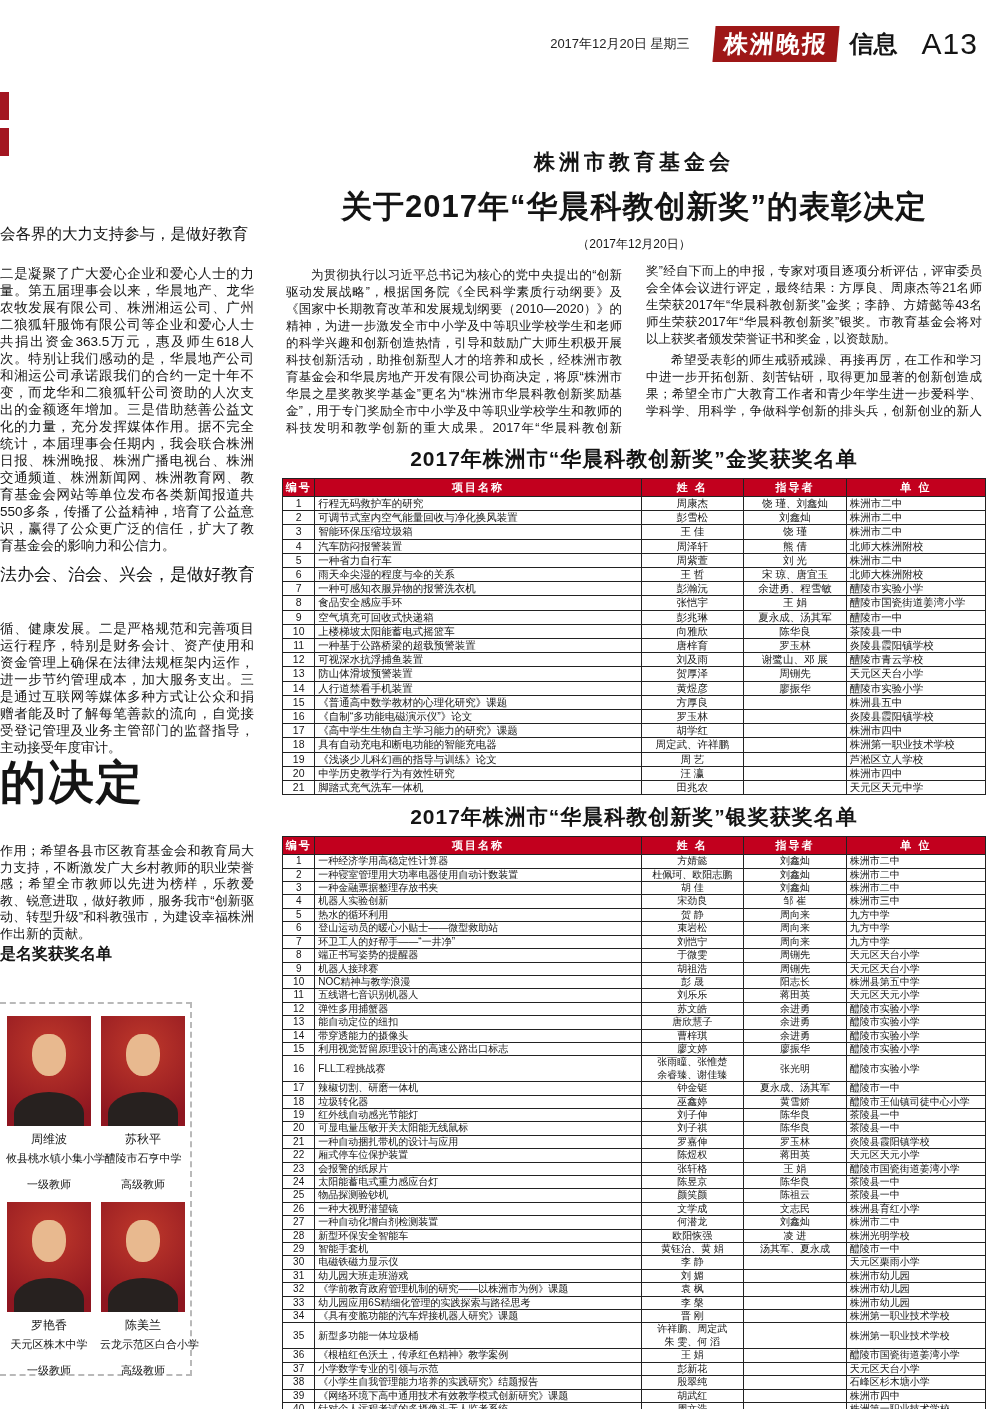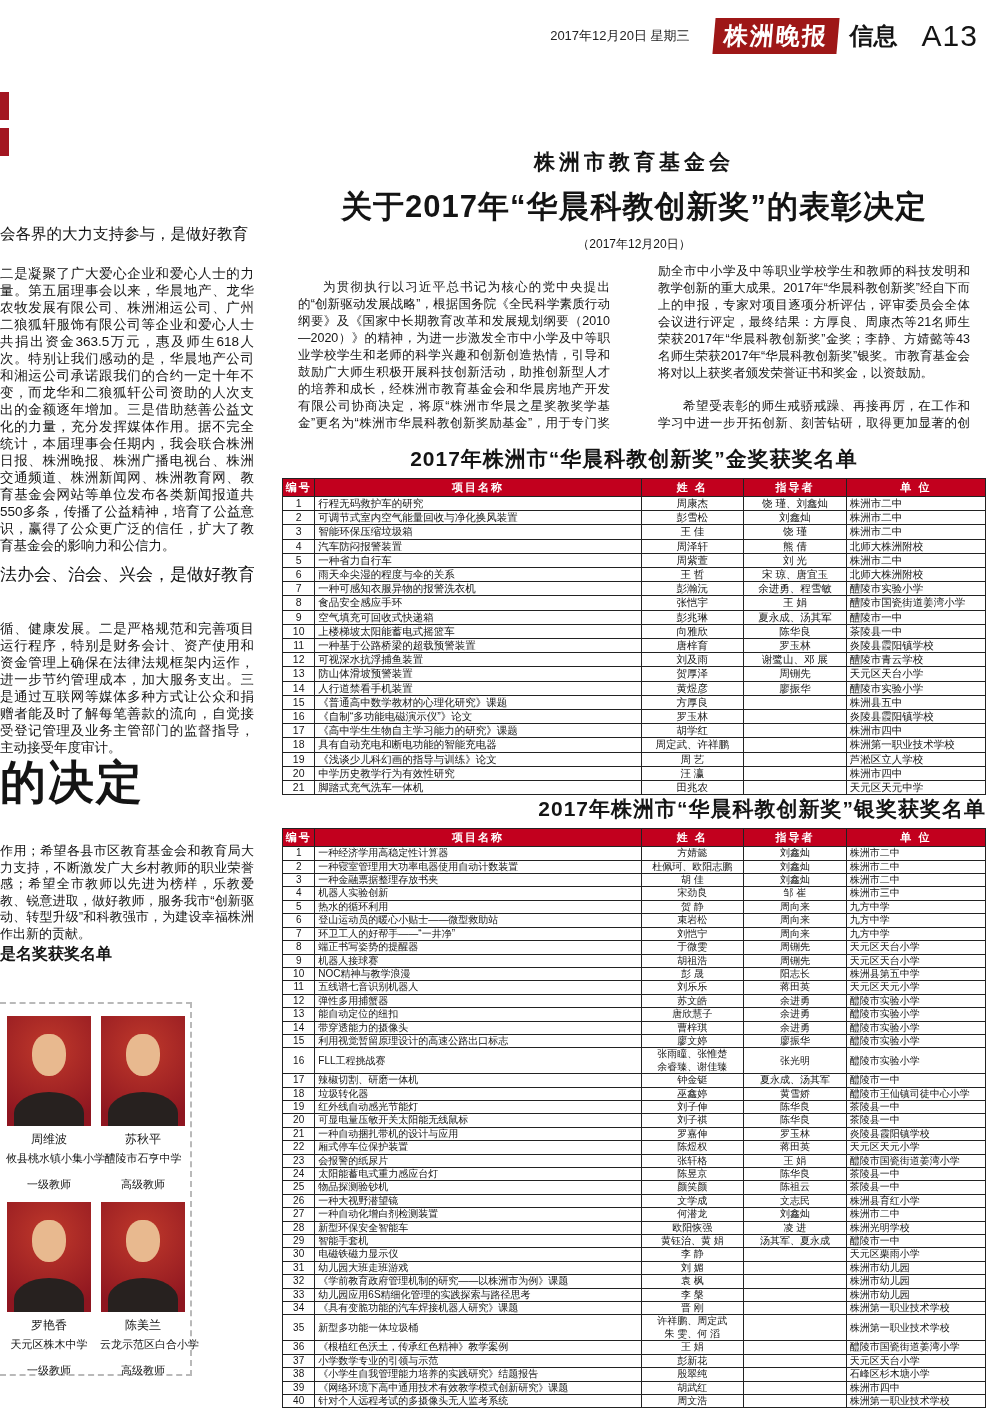--- a/index.html
+++ b/index.html
@@ -1,19 +1,19 @@
 <!DOCTYPE html>
 <html><head>
 <meta charset="utf-8">
 <style>
   html,body{margin:0;padding:0;background:#e8e8e8;}
   .page{position:relative;width:986px;height:1409px;background:#ffffff;overflow:hidden;
         font-family:"Liberation Sans","DejaVu Sans",sans-serif;color:#141414;}
   
-  .masthead{position:absolute;top:16px;left:560px;right:8px;height:40px;
+  .masthead{position:absolute;top:24px;left:560px;right:8px;height:40px;
             display:flex;align-items:center;justify-content:flex-end;gap:12px;}
   .mh-date{font-size:13px;color:#222;white-space:nowrap;}
   .mh-sep{width:1px;height:30px;background:#555;}
   .mh-logo{background:#9e1717;color:#fff;font-weight:bold;font-size:24px;line-height:1;
            padding:6px 10px;transform:skewX(-5deg);letter-spacing:2px;
            font-family:"Liberation Serif","DejaVu Serif",serif;white-space:nowrap;}
   .mh-section{font-size:24px;font-weight:bold;white-space:nowrap;font-family:Liberation Mono, monospace;}
   .mh-page{font-size:30px;font-weight:normal;white-space:nowrap;letter-spacing:1px;text-align:center;}
   .edge-mark{position:absolute;left:0;width:9px;background:#a31621;}
   
@@ -41,24 +41,24 @@
   .cap-name{font-size:12px;margin-top:5px;}
   .cap-school{font-size:11px;margin-top:3px;white-space:nowrap;}
   .cap-title{font-size:11px;margin-top:11px;}
   
   .main{position:absolute;left:282px;top:148px;width:704px;}
   .org-title{text-align:center;font-size:21px;font-weight:bold;letter-spacing:4px;}
   .main-title{text-align:center;font-size:31px;font-weight:bold;margin-top:10px;letter-spacing:1px;white-space:nowrap;}
   .date-line{text-align:center;font-size:12px;margin-top:8px;}
   .body-text{margin-top:10px;column-count:2;column-gap:16px;font-size:12.5px;line-height:17px;
              text-align:justify;height:176px;overflow:hidden;}
-  .body-text p{margin:16px;text-indent:2em;}
+  .body-text p{margin:4px;text-indent:2em;}
   .tbl-title{text-align:center;font-size:21px;font-weight:bold;letter-spacing:1px;}
   .gold-title{margin-top:6px;}
-  .silver-title{margin-top:0;text-align:right;}
+  .silver-title{margin-top:8px;}
   table.award{border-collapse:collapse;width:100%;table-layout:fixed;margin-top:5px;}
   table.award th{background:#c2001e;color:#fff;font-weight:bold;border:1px solid #222;
                  font-size:11px;padding:1px 2px;letter-spacing:2px;}
   table.award td{border:1px solid #222;padding:0 3px;vertical-align:middle;
                  overflow:hidden;white-space:pre-line;}
   .gold td{font-size:10.5px;line-height:13.2px;height:13.2px;}
   .silver td{font-size:10px;line-height:12.4px;height:12.4px;}
   td.c-no,td.c-name,td.c-mentor{text-align:center;}
   td.c-proj,td.c-unit{text-align:left;}
   col.no{width:4.6%;}col.proj{width:46.4%;}col.name{width:14.6%;}col.mentor{width:14.6%;}col.unit{width:19.8%;}

